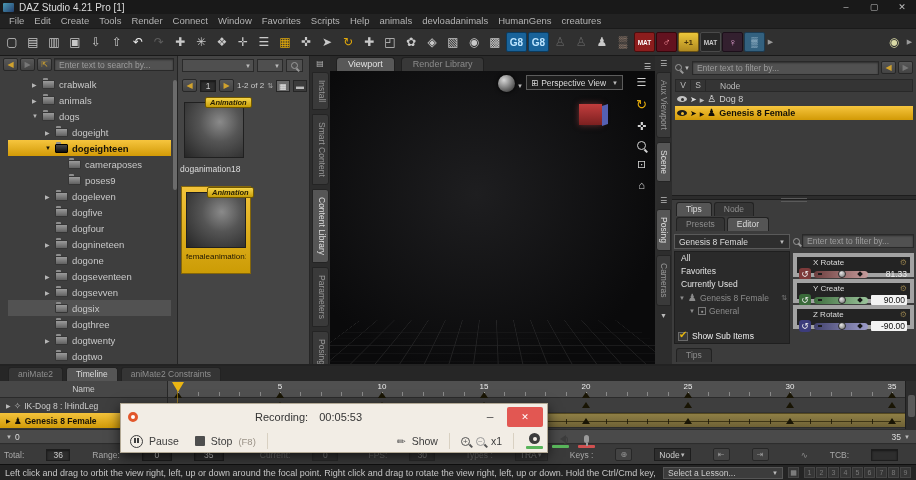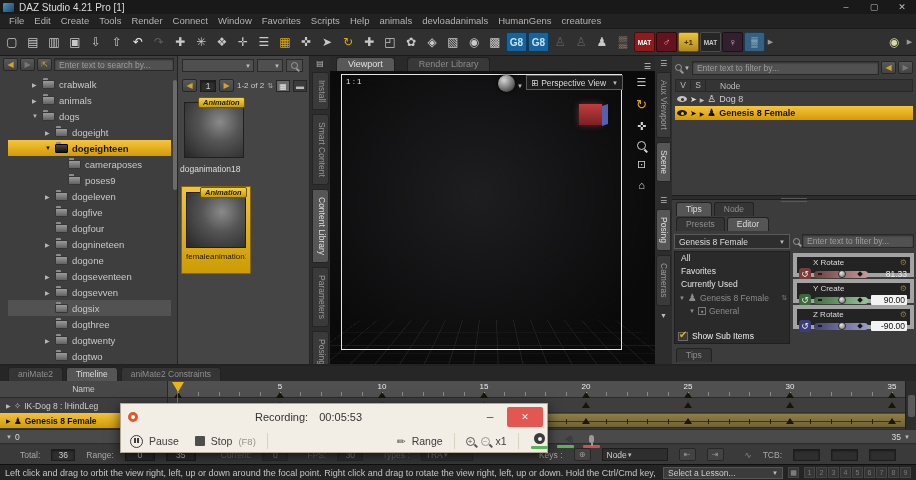--- a/index.html
+++ b/index.html
@@ -61,40 +61,40 @@
   .tree-row.current{background:#525252}
   .tree-scroll{position:absolute;right:0;top:24px;width:4px;height:110px;background:#909090;border-radius:2px;opacity:.55}
   
   .content-panel{position:absolute;left:178px;top:56px;width:132px;height:308px;background:#454545;border-right:1px solid #262626}
   .cp-bar{position:absolute;height:13px;top:3px;background:#4f4f4f;border:1px solid #2a2a2a;display:flex;align-items:center;justify-content:flex-end;padding:0 2px}
   .cp-pager{position:absolute;left:4px;right:2px;top:22px;height:15px;display:flex;align-items:center;gap:3px;font-size:8px;color:#ccc}
   .viewbtn{width:14px;height:12px;font-size:8px;color:#bbb;background:#3c3c3c;border:1px solid #262626;text-align:center;line-height:11px;flex:none}
   .viewbtn.on{background:#6a6a6a;color:#eee}
   .thumb-img{width:60px;height:56px;background:
      radial-gradient(circle at 60% 35%,#8a8a8a 0%,#555 40%,#262626 100%);border:1px solid #202020;position:relative}
-  .badge{position:absolute;top:-6px;left:13px;background:linear-gradient(#f6d54a,#c79e08);color:#241c00;
+  .badge{position:absolute;top:-6px;left:20px;background:linear-gradient(#f6d54a,#c79e08);color:#241c00;
          font-size:7.5px;font-weight:bold;font-style:italic;padding:0 4px;border:1px solid #705700;border-radius:2px;white-space:nowrap}
   .t1{position:absolute;left:6px;top:46px}
   .t1-label{position:absolute;left:2px;top:108px;width:120px;font-size:8.5px;color:#ddd}
   .t2{position:absolute;left:3px;top:130px;width:70px;height:88px;background:linear-gradient(#f2c33a,#cc9c05);
       border:1px solid #84660a;padding:3px 4px}
   .t2 .thumb-img{margin-top:2px}
   .t2-label{font-size:8px;color:#1c1504;margin-top:4px;white-space:nowrap;overflow:hidden}
   
   .vstrip{position:absolute;top:56px;height:308px;background:#2d2d2d;overflow:hidden}
   .vstrip .picon{display:block;width:13px;margin:3px auto 2px;color:#bdbdbd;font-size:8px;text-align:center}
   .vtab{writing-mode:vertical-rl;font-size:8.5px;color:#979797;background:#3a3a3a;border:1px solid #242424;
         display:block;margin:4px auto 0;padding:7px 1px;text-align:center;white-space:nowrap}
   .vstrip.left .vtab{border-radius:0 3px 3px 0;width:17px}
   .vstrip.right .vtab{border-radius:3px 0 0 3px;width:15px}
   .vtab.active{background:#565656;color:#ddd}
   .vdown{display:block;text-align:center;color:#bbb;font-size:7px;margin-top:6px}
   
   .viewport-group{position:absolute;left:330px;top:56px;width:325px;height:308px;background:#242424}
-  .vp-tabs{height:15px;display:flex;align-items:flex-end;gap:12px;padding-left:6px;background:#2a2a2a}
+  .vp-tabs{height:15px;display:flex;align-items:flex-end;gap:6px;padding-left:6px;background:#2a2a2a}
   .vp-tab{font-size:9px;padding:1px 11px;border-radius:4px 4px 0 0;background:#383838;color:#8b8b8b;
           border:1px solid #202020;border-bottom:none;line-height:11px}
   .vp-tab.active{background:#585858;color:#e2e2e2}
   .vp-menu{margin-left:auto;margin-right:4px;color:#cfcfcf;font-size:8px}
   .canvas{position:absolute;left:0;top:15px;right:0;bottom:0;
           background:radial-gradient(ellipse at 45% 42%,#1e1e20 0%,#0a0a0b 75%);overflow:hidden}
   .floor{position:absolute;left:-40px;right:-40px;bottom:-8px;height:150px;opacity:.20;
          background-image:repeating-linear-gradient(to right,#777 0 1px,transparent 1px 26px),
                           repeating-linear-gradient(to top,#777 0 1px,transparent 1px 20px);
          transform:perspective(240px) rotateX(58deg);transform-origin:50% 100%}
@@ -206,21 +206,21 @@
       background:repeating-linear-gradient(to right,rgba(25,20,4,.8) 0 1px,transparent 1px 20.4px)}
   .playhead{position:absolute;left:178px;top:1px;width:0;height:0;border-left:6px solid transparent;
             border-right:6px solid transparent;border-top:10px solid #eab513;margin-left:-6px;z-index:5}
   .playhead::after{content:"";position:absolute;left:-1px;top:-1px;width:1px;height:46px;background:rgba(222,170,14,.55)}
   .tl-vscroll{position:absolute;right:0;top:0;width:11px;height:63px;background:#2d2d2d;border-left:1px solid #1f1f1f}
   .tl-vscroll i{display:block;width:7px;height:22px;background:#5a5a5a;margin:14px auto 0;border-radius:2px}
   .tl-framestrip{position:absolute;left:0;right:0;top:48px;height:15px;background:#4a4a4a;
       border-top:1px solid #2d2d2d;border-bottom:1px solid #2d2d2d;display:flex;align-items:center;
       font-size:8.5px;color:#ddd;padding:0 6px}
   .tl-controls{position:absolute;left:0;right:0;top:64px;bottom:0;background:#3a3a3a;display:flex;
-      align-items:center;gap:11px;padding:0 20px;font-size:8.5px;color:#a9a9a9;white-space:nowrap}
+      align-items:center;gap:22px;padding:0 4px;font-size:8.5px;color:#a9a9a9;white-space:nowrap}
   .dim2{opacity:.5}
   .selbox{background:#2e2e2e;border:1px solid #1d1d1d;height:13px;display:flex;align-items:center;
           padding:0 4px;color:#ccc;font-size:8.5px}
   .kbtn{width:17px;height:13px;background:#434343;border:1px solid #272727;color:#9a9a9a;font-size:8px;
         text-align:center;line-height:12px;border-radius:2px;flex:none}
   
   .statusbar{position:absolute;left:0;top:464px;width:916px;height:16px;background:#242424;border-top:1px solid #101010;
              display:flex;align-items:center;gap:5px;padding:0 5px;font-size:9px;color:#c6c6c6}
   .sb-msg{flex:1;white-space:nowrap;overflow:hidden}
   .lesson{background:#3c3c3c;border:1px solid #555;height:12px;width:120px;display:flex;align-items:center;
@@ -499,23 +499,20 @@
   </div>
 
   <div class="viewport-group">
     <div class="vp-tabs">
       <span class="vp-tab active">Viewport</span>
       <span class="vp-tab">Render Library</span>
       <span class="vp-menu">☰</span>
     </div>
     <div class="canvas">
       <div class="floor"></div>
-      <div class="aspect-frame">
-        <span class="aspect-label">1 : 1</span>
-      </div>
       <span class="gizmo-sphere"></span>
       <span class="gizmo-caret">▼</span>
       <div class="view-select">
         <span>⊞</span>
         <span class="lbl">Perspective View</span>
         <span class="caret">▼</span>
       </div>
       <div class="cube"></div>
       <div class="vp-strip">
 
@@ -819,21 +816,21 @@
       <span class="rec-close">✕</span>
     </div>
     <div class="rec-tools">
       <span class="pause-ic"></span>
       <span>Pause</span>
       <span class="stop-ic" style="margin-left:10px"></span>
       <span>Stop</span>
       <span class="hint">(F8)</span>
       <span class="vdiv"></span>
       <span style="margin-left:118px;color:#555">✏</span>
-      <span>Range</span>
+      <span>Show</span>
       <span class="vdiv"></span>
       <span class="zoomic">+</span>
       <span class="zoomic" style="border-color:#999;color:#999">−</span>
       <span>x1</span>
       <span class="vdiv"></span>
       <span class="rec-dev">
           <span class="cam-ic"></span>
           <i class="bar green"></i>
         </span>
       <span class="rec-dev">

